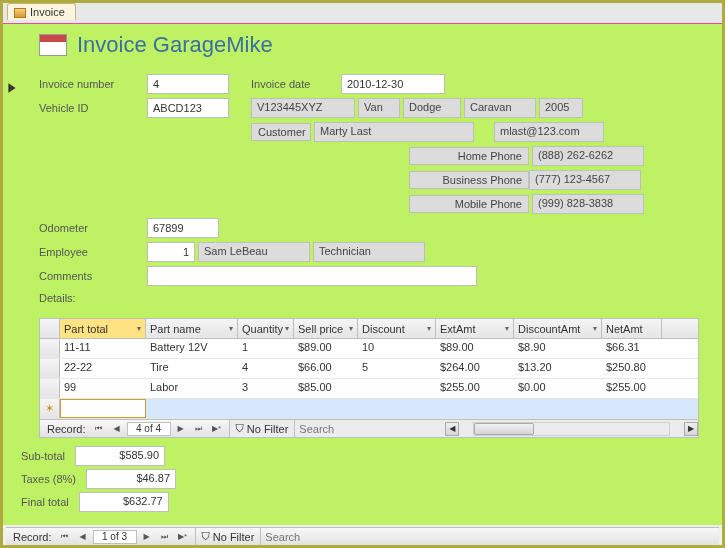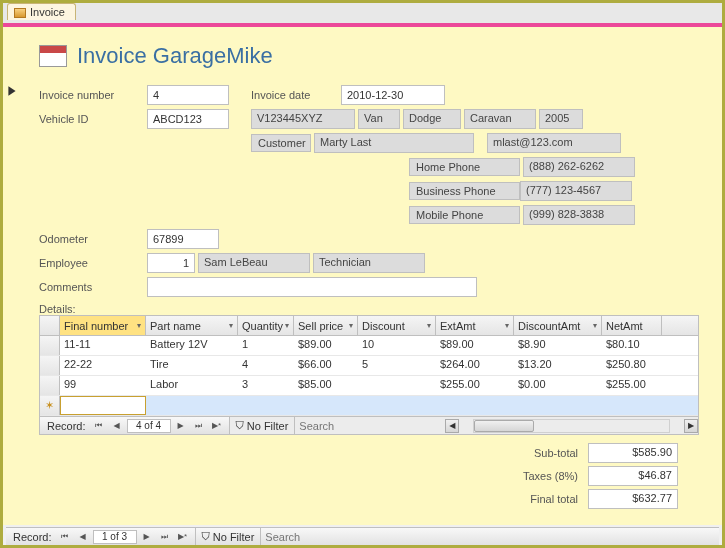--- a/index.html
+++ b/index.html
@@ -1,58 +1,58 @@
 <!DOCTYPE html>
 <html><head>
 <meta charset="utf-8">
 <style>
 *{box-sizing:border-box;margin:0;padding:0;font-family:"Segoe UI",Tahoma,sans-serif;font-size:11px;color:#333}
 body{background:#f0f0f0;width:725px;height:548px;overflow:hidden;border:3px solid #aeac3f;position:relative}
 .tab-bar{height:20px;background:#e8e8e8;padding-left:4px}
 .tab{display:inline-block;background:#fdf5e0;border:1px solid #c8b476;border-bottom:none;padding:2px 10px 2px 6px;border-radius:3px 3px 0 0}
 .tab-icon{display:inline-block;width:12px;height:10px;background:linear-gradient(#f8d080,#d89830);border:1px solid #b37820;vertical-align:middle;margin-right:4px}
-.form-area{background:#fef9c3;height:calc(100% - 40px);position:relative;padding:16px 18px 0 18px;border-top:4px solid #ec4899}
+.form-area{background:#bef264;height:calc(100% - 40px);position:relative;padding:8px 18px 0 18px;border-top:1px solid #ec4899}
 .form-header{display:flex;align-items:center;gap:10px;margin-bottom:16px;padding-left:18px}
 .hdr-icon{width:28px;height:22px;background:#fff;border:1px solid #999;position:relative}
 .hdr-icon::before{content:"";position:absolute;top:0;left:0;right:0;height:7px;background:#c94848}
 .hdr-title{font-size:22px;color:#3a6fa3;font-weight:400}
 .record-selector{position:absolute;left:3px;top:58px;width:12px;height:12px}
 .record-selector svg{width:12px;height:12px}
 .field-row{display:flex;align-items:center;margin-bottom:4px;padding-left:18px}
 .lbl{min-width:108px;color:#555}
 .lbl-gray{background:#dcdcdc;border:1px solid #bfbfbf;padding:2px 6px;color:#444}
 .txt{background:#fff;border:1px solid #bfbfbf;padding:2px 5px;height:20px}
 .txt-ro{background:#dcdcdc;border:1px solid #bfbfbf;padding:2px 5px;height:20px;color:#444}
 .group{display:flex;gap:3px;flex-wrap:wrap}
 .w50{width:58px}.w80{width:82px}.w100{width:104px}.w110{width:112px}
 .w60{width:72px}.w42{width:42px}.w44{width:44px}
-.sub-label{width:111px;text-align:left}
+.sub-label{width:120px;text-align:right}
 .details{margin-top:6px;padding-left:18px}
-.details-lbl{color:#555;margin-bottom:0;display:block}
+.details-lbl{color:#555;margin-bottom:14px;display:block}
 .grid{border:1px solid #bfbfbf;background:#fff;width:660px}
 .grid-head{display:flex;background:linear-gradient(#f5f5f5,#e5e5e5);border-bottom:1px solid #bfbfbf;height:20px}
 .grid-head .gh{border-right:1px solid #bfbfbf;padding:2px 4px;display:flex;justify-content:space-between;align-items:center;color:#333}
 .gh.sel{background:#ffe282}
 .gh .dd{font-size:8px;color:#666}
 .rowcell{display:flex;height:20px;border-bottom:1px solid #e8e8e8}
 .rowcell.sel{background:#d6e7fb}
 .rowsel{width:20px;background:linear-gradient(#f5f5f5,#e5e5e5);border-right:1px solid #bfbfbf;display:flex;align-items:center;justify-content:center;color:#c89020}
 .cell{padding:2px 4px;border-right:1px solid transparent}
 .hscroll{display:flex;height:18px;background:#ececec;border-top:1px solid #bfbfbf;align-items:center}
 .nav-ctrl{display:flex;align-items:center;gap:2px;padding:0 4px;height:100%;border-right:1px solid #bfbfbf;background:linear-gradient(#f8f8f8,#e2e2e2)}
 .nav-btn{width:16px;height:14px;display:flex;align-items:center;justify-content:center;font-size:8px;color:#555;cursor:pointer}
 .nav-txt{padding:0 3px}
 .nav-input{width:44px;height:14px;border:1px solid #bfbfbf;background:#fff;text-align:center;font-size:10px}
 .filter-btn{display:flex;align-items:center;gap:3px;padding:0 6px;color:#888;height:100%;border-right:1px solid #bfbfbf}
 .search-box{flex:0 0 60px;border:none;background:transparent;padding:0 4px;color:#888;height:14px}
 .scroll-track{flex:1;background:#ececec;position:relative;margin:0 14px;border:1px solid #d0d0d0;height:14px}
 .scroll-thumb{position:absolute;left:0;width:60px;top:0;bottom:0;background:linear-gradient(#f0f0f0,#d6d6d6);border:1px solid #aaa;border-radius:2px}
 .scroll-arrow{width:14px;height:14px;background:linear-gradient(#f0f0f0,#d6d6d6);border:1px solid #aaa;display:flex;align-items:center;justify-content:center;font-size:8px}
 .totals{margin-top:8px;padding-right:26px}
-.tot-row{display:flex;justify-content:flex-end;align-items:center;margin-bottom:3px;gap:10px}
+.tot-row{display:flex;align-items:center;margin-bottom:3px;gap:10px}
 .tot-row .lbl{min-width:auto;text-align:right}
 .tot-val{width:90px;text-align:right;padding:2px 5px;border:1px solid #bfbfbf;background:#fff;height:20px}
 .bottom-nav{position:absolute;bottom:0;left:3px;right:3px;height:18px;background:linear-gradient(#f8f8f8,#e2e2e2);border-top:1px solid #bfbfbf;display:flex;align-items:center}
 .c-pn{width:86px}.c-name{width:92px}.c-q{width:56px}.c-sp{width:64px}.c-dc{width:78px}.c-ea{width:78px}.c-da{width:88px}.c-na{width:60px}
 </style>
 </head>
 <body>
 
 <div class="tab-bar">
   <div class="tab">
@@ -91,21 +91,21 @@
       <span class="txt-ro w60">Caravan</span>
       <span class="txt-ro w44">2005</span>
     </div>
   </div>
 
   <div class="field-row">
     <span class="lbl"></span>
     <span style="width:104px"></span>
     <span class="lbl-gray" style="width:60px">Customer</span>
     <span class="txt-ro" style="width:160px;margin-left:3px">Marty Last</span>
-    <span class="txt-ro" style="width:134px;margin-left:13px">mlast@123.com</span>
+    <span class="txt-ro" style="width:110px;margin-left:20px">mlast@123.com</span>
   </div>
 
   <div class="field-row">
     <span style="width:370px"></span>
     <span class="lbl-gray sub-label">Home Phone</span>
     <span class="txt-ro w110" style="margin-left:3px">(888) 262-6262</span>
   </div>
   <div class="field-row">
     <span style="width:370px"></span>
     <span class="lbl-gray sub-label">Business Phone</span>
@@ -133,21 +133,21 @@
     <span class="lbl">Comments</span>
     <input class="txt" style="width: 330px;" value="">
   </div>
 
   <div class="details">
     <span class="details-lbl">Details:</span>
     <div class="grid">
       <div class="grid-head">
         <div class="rowsel"></div>
         <div class="gh sel c-pn">
-            <span>Final number</span>
+            <span>Part total</span>
             <span class="dd">▾</span>
           </div>
         <div class="gh c-name">
             <span>Part name</span>
             <span class="dd">▾</span>
           </div>
         <div class="gh c-q">
             <span>Quantity</span>
             <span class="dd">▾</span>
           </div>
@@ -174,21 +174,21 @@
 
       <div class="rowcell">
         <div class="rowsel"></div>
         <div class="cell c-pn">11-11</div>
         <div class="cell c-name">Battery 12V</div>
         <div class="cell c-q">1</div>
         <div class="cell c-sp">$89.00</div>
         <div class="cell c-dc">10</div>
         <div class="cell c-ea">$89.00</div>
         <div class="cell c-da">$8.90</div>
-        <div class="cell c-na">$80.10</div>
+        <div class="cell c-na">$66.31</div>
       </div>
       <div class="rowcell">
         <div class="rowsel"></div>
         <div class="cell c-pn">22-22</div>
         <div class="cell c-name">Tire</div>
         <div class="cell c-q">4</div>
         <div class="cell c-sp">$66.00</div>
         <div class="cell c-dc">5</div>
         <div class="cell c-ea">$264.00</div>
         <div class="cell c-da">$13.20</div>

